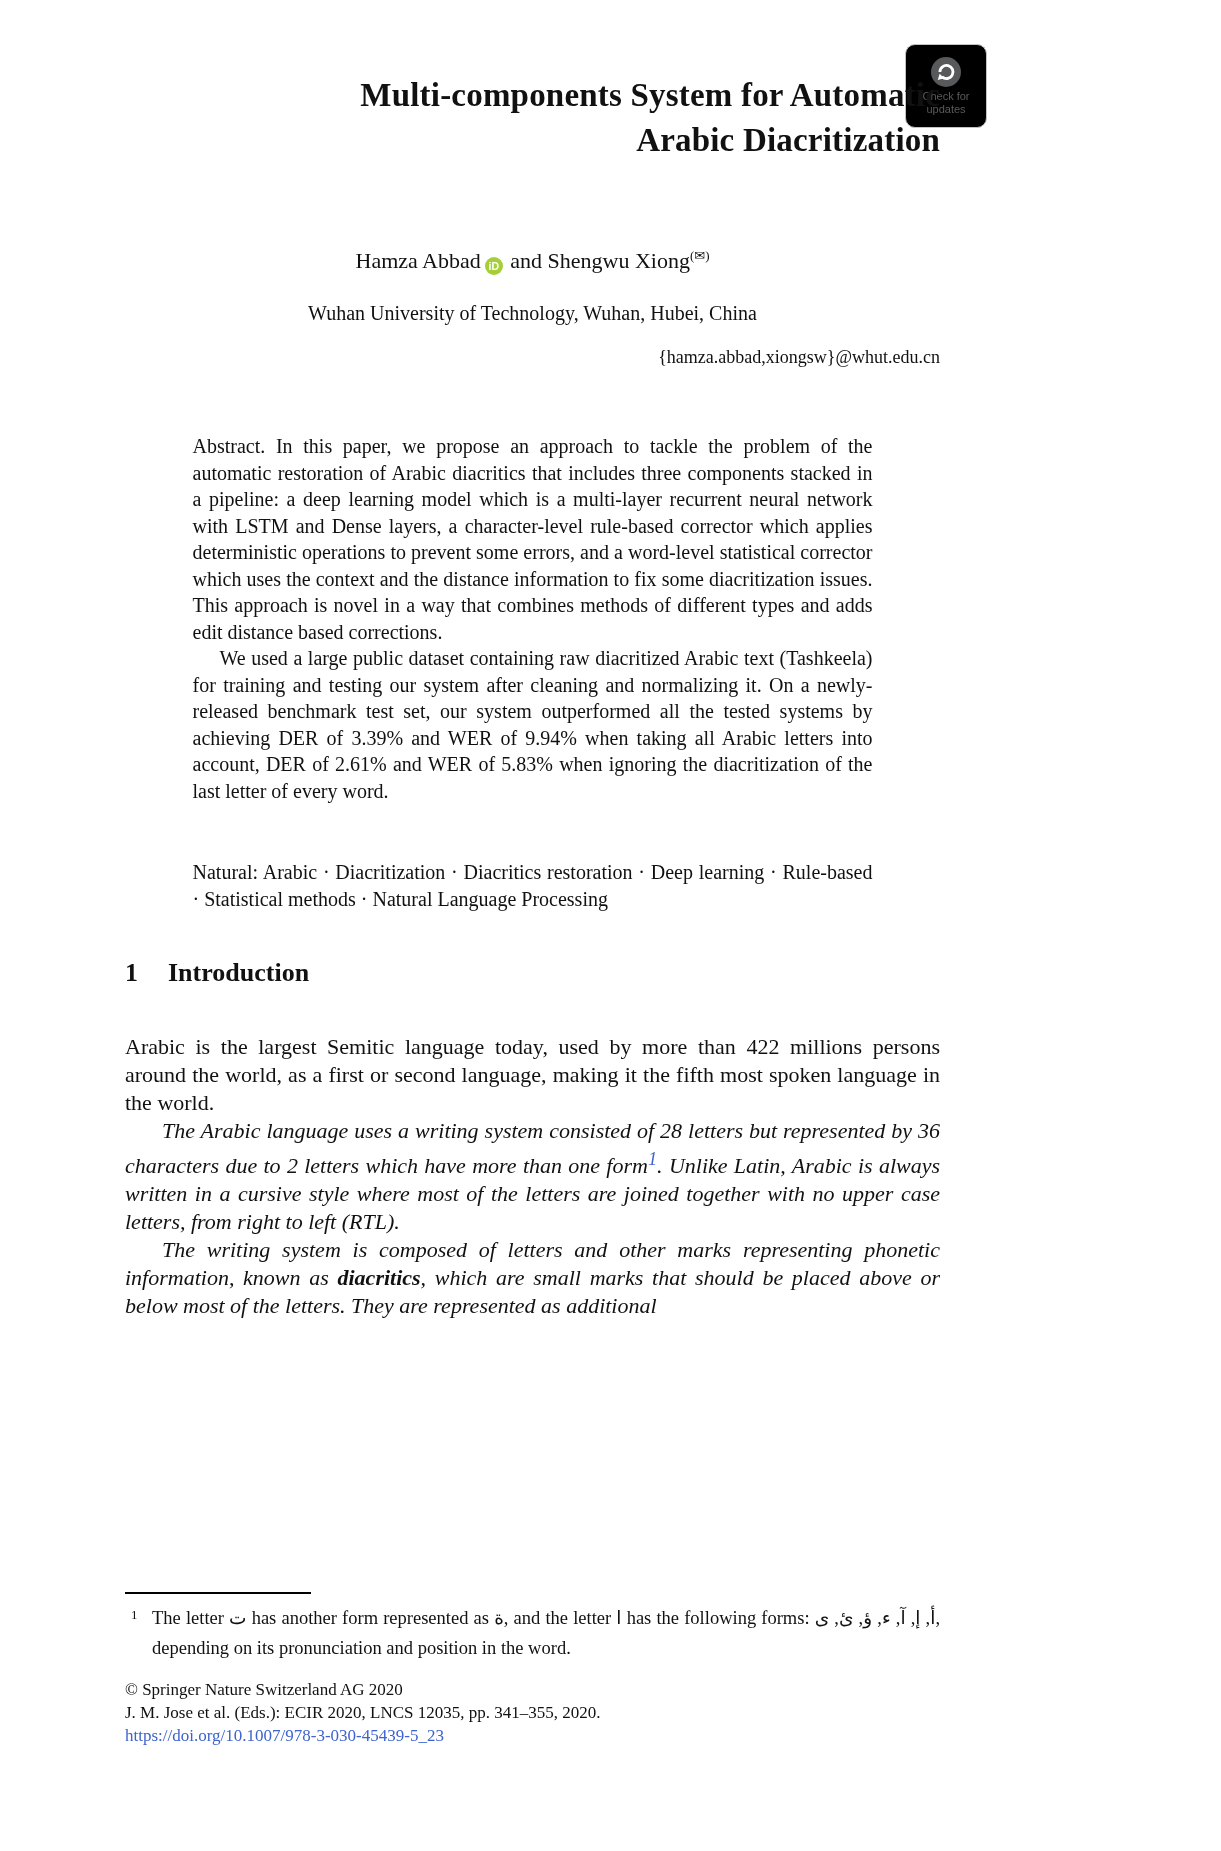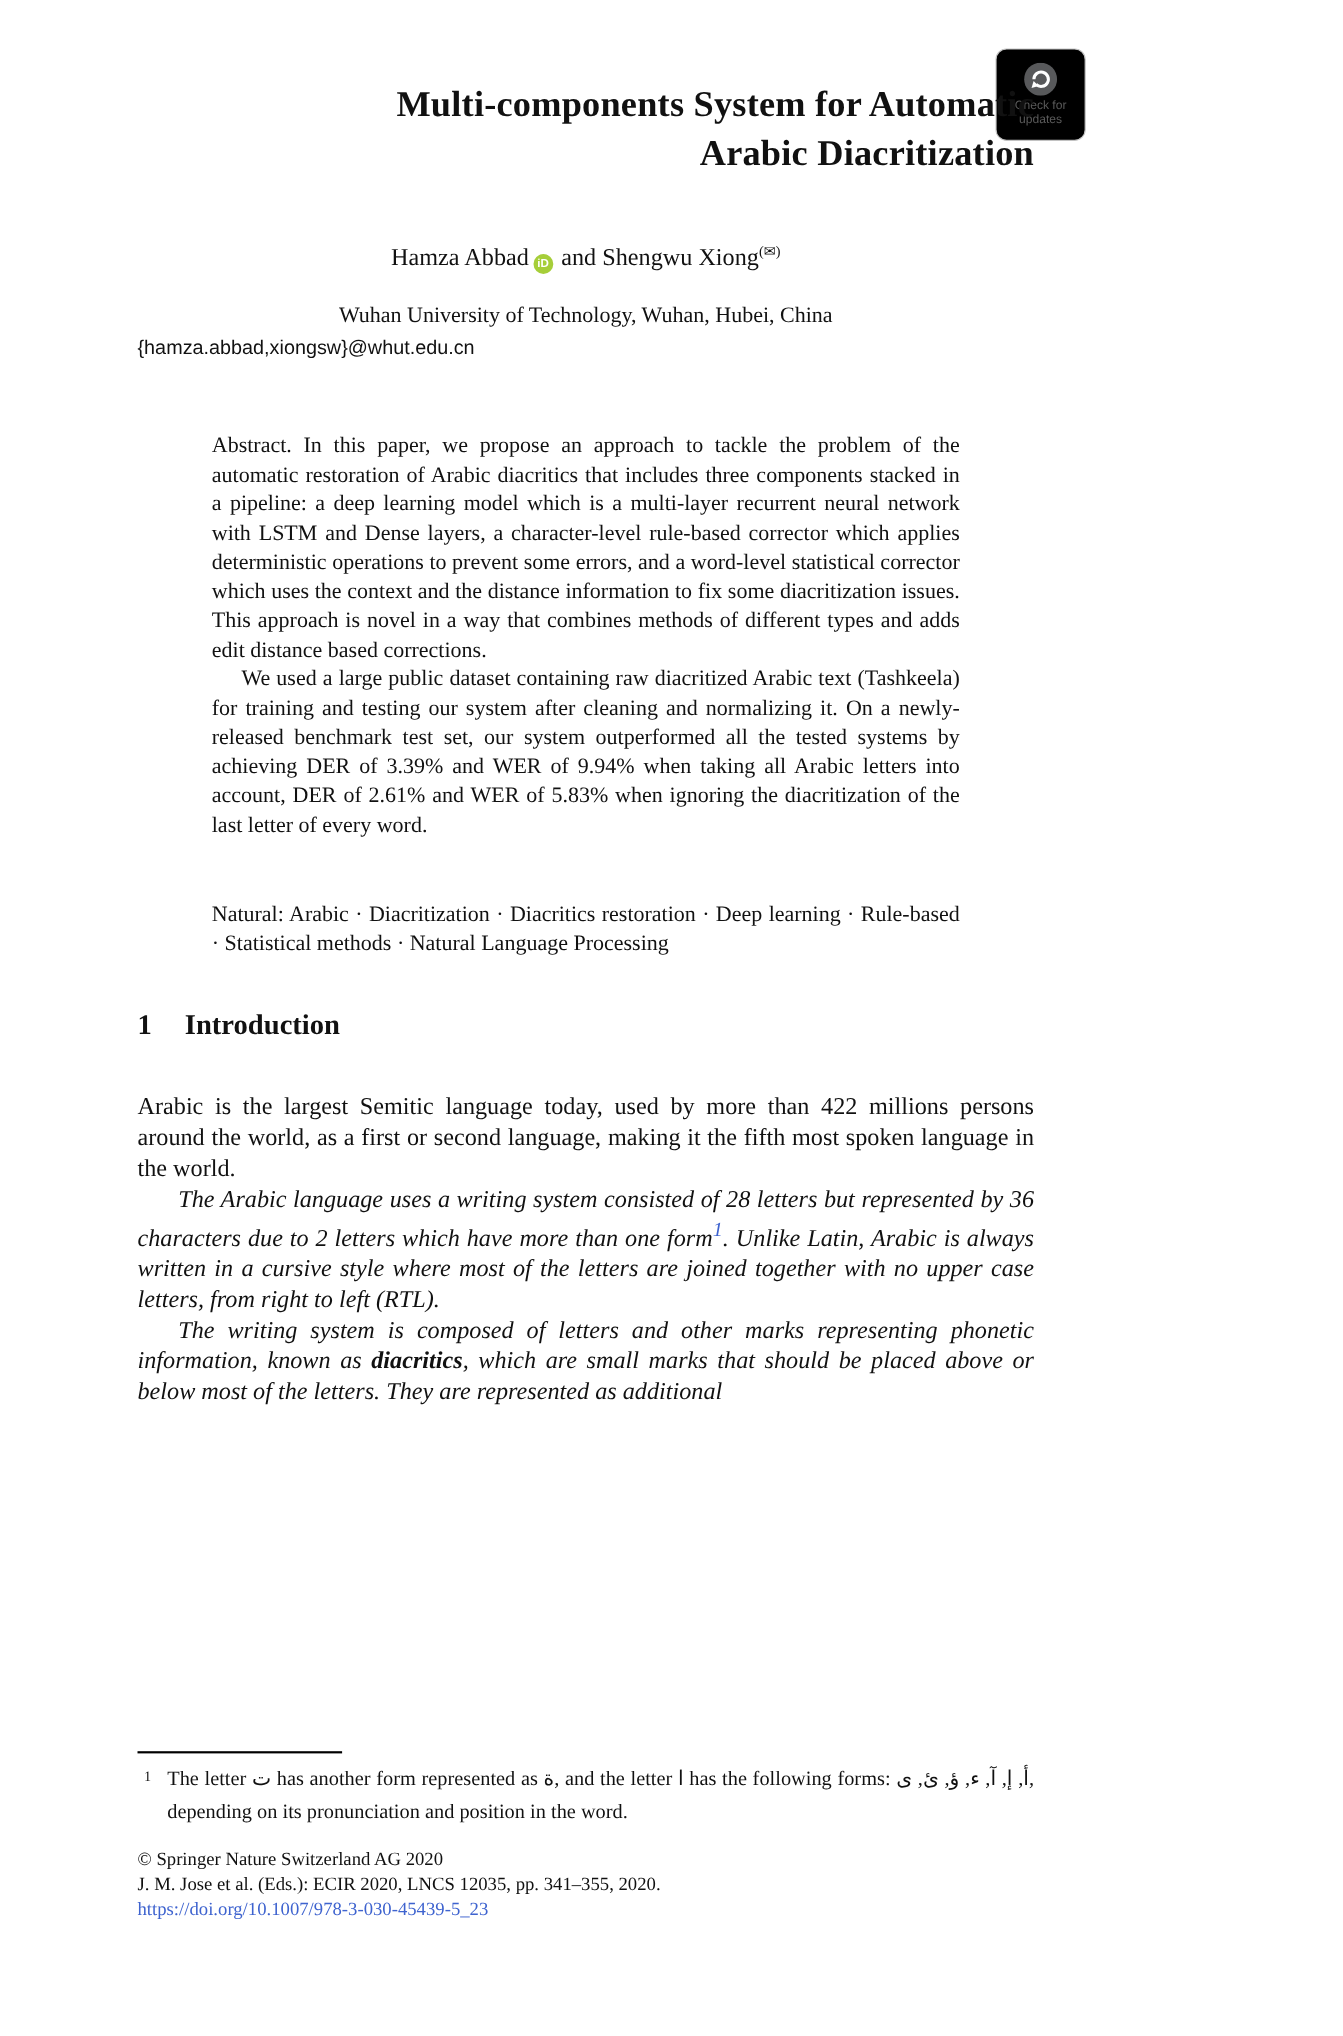--- a/index.html
+++ b/index.html
@@ -49,21 +49,21 @@
   
   .title {
     margin-top: 73px;
     text-align: right;
     font-size: 33px;
     line-height: 45px;
     font-weight: bold;
     letter-spacing: 0.2px;
   }
   .authors {
-    margin-top: 56px;
+    margin-top: 83px;
     text-align: center;
     font-size: 22px;
     line-height: 29px;
   }
   .orcid {
     display: inline-block;
     width: 18px;
     height: 18px;
     border-radius: 50%;
     background: var(--orcid, #a6ce39);
@@ -78,23 +78,23 @@
     cursor: pointer;
   }
   .corr-mark { font-size: 13px; vertical-align: super; line-height: 0; }
   .affil {
     margin-top: 25px;
     text-align: center;
     font-size: 20px;
     line-height: 27px;
   }
   .email {
-    margin-top: 3px;
-    text-align: left;
-    font-family: Liberation Sans, sans-serif;
+    margin-top: 18px;
+    text-align: right;
+    font-family: Liberation Serif, serif;
     font-size: 18px;
     line-height: 25px;
   }
 
   
   .abstract {
     width: 680px;
     margin: 63px auto 0;
     font-size: 20px;
     line-height: 26.5px;

